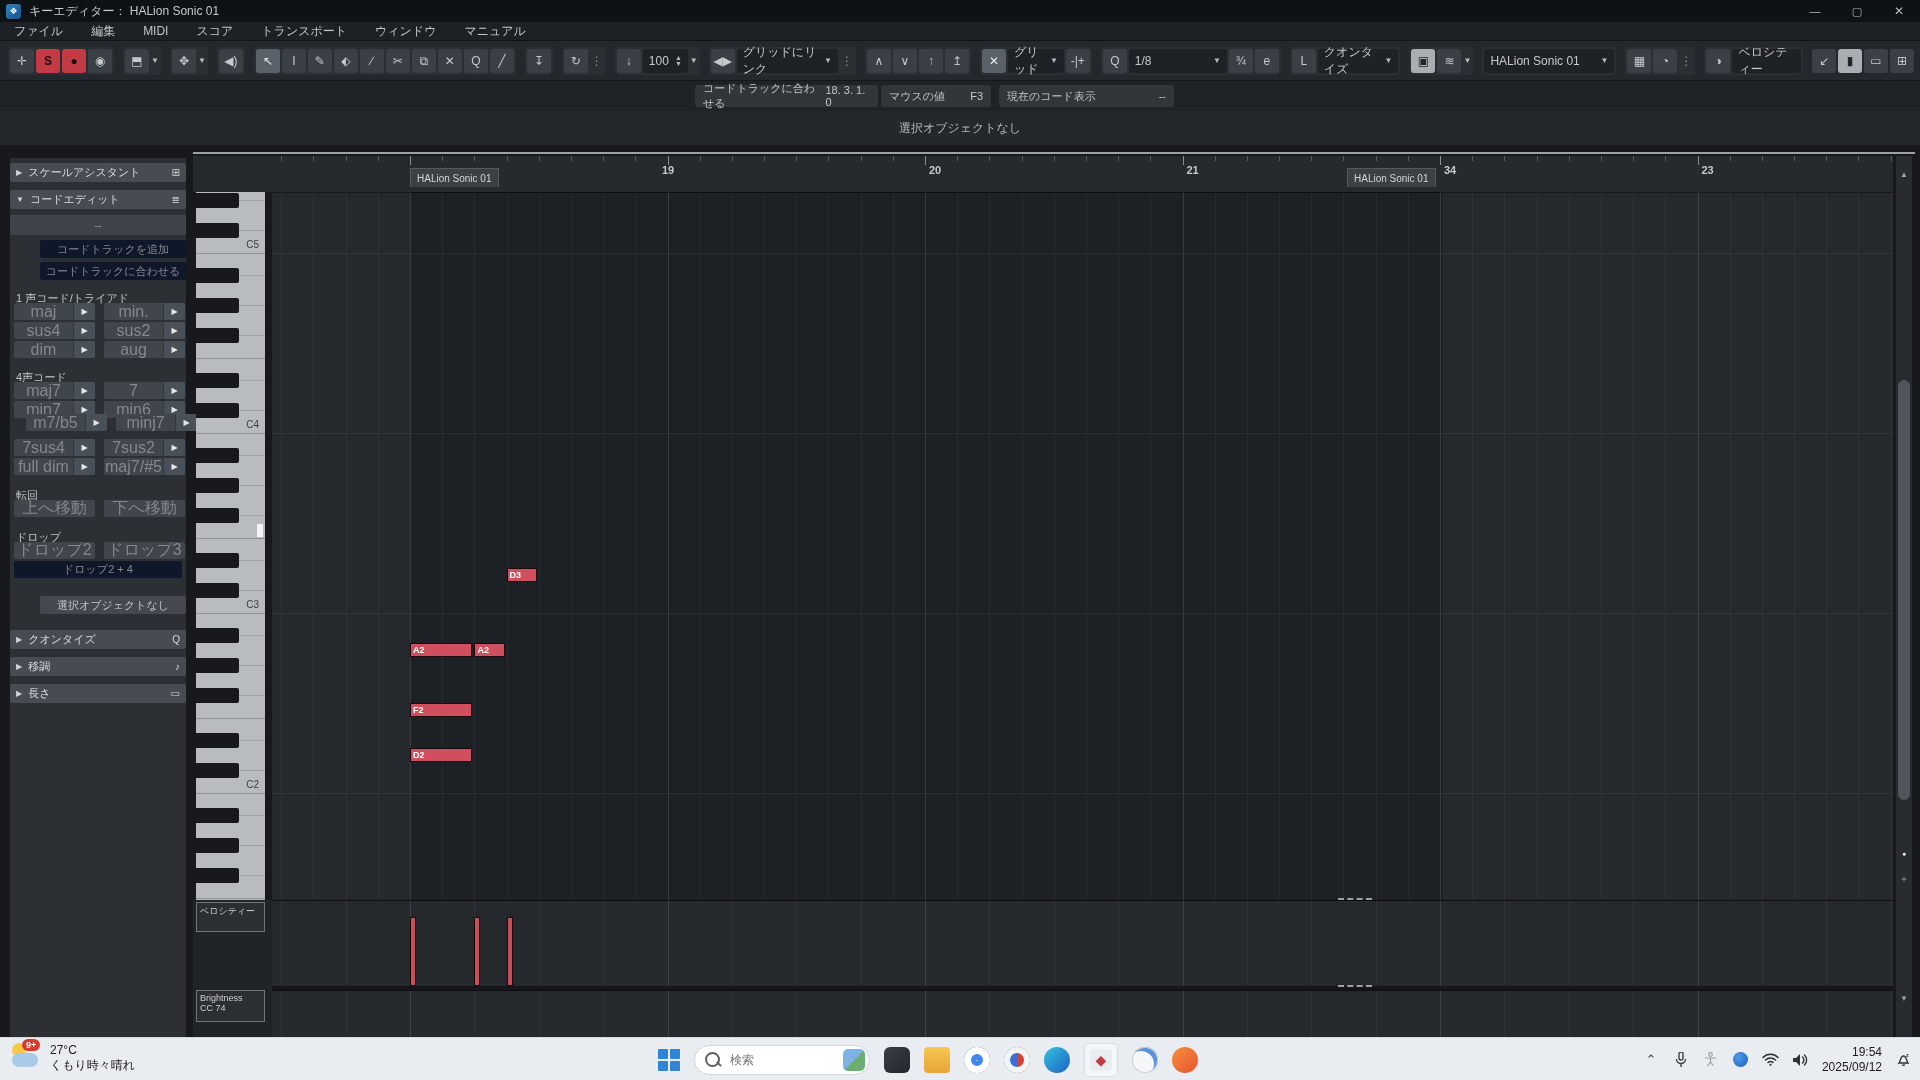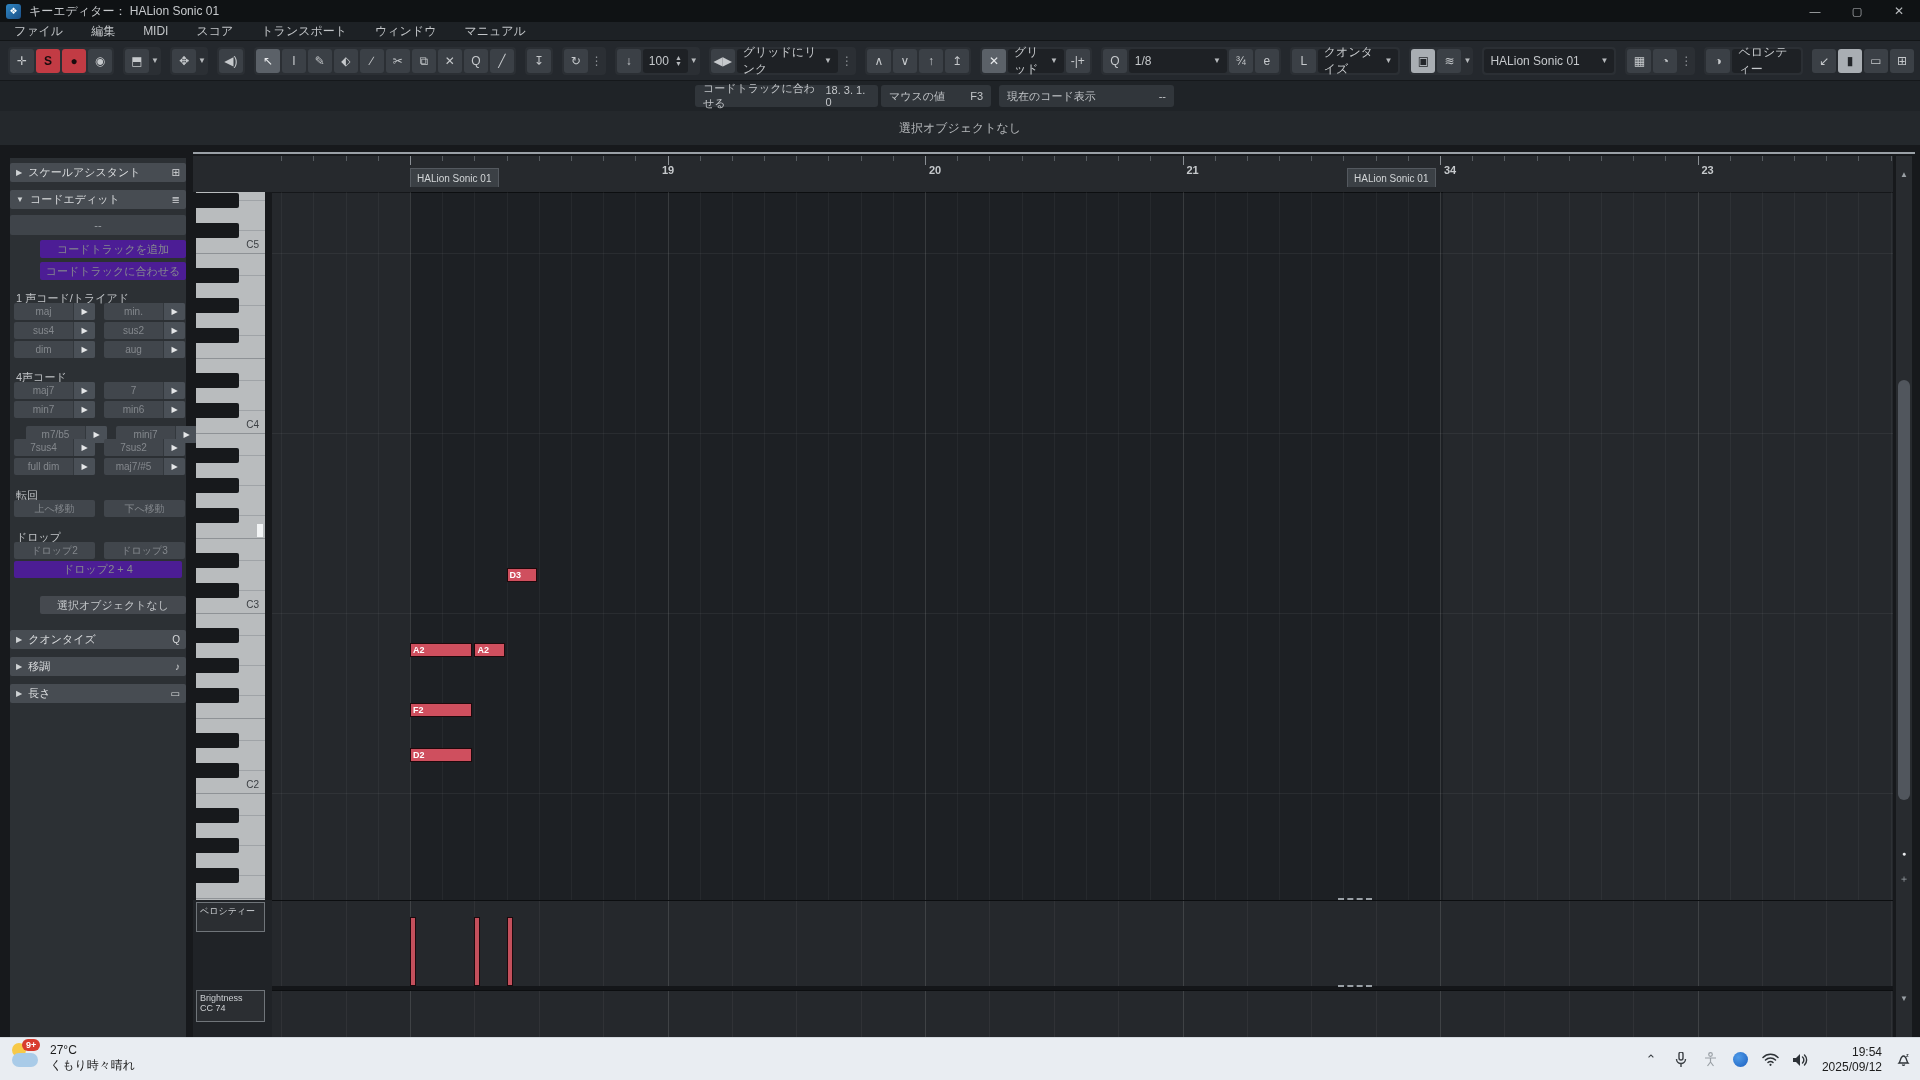--- a/index.html
+++ b/index.html
@@ -26,25 +26,25 @@
   #tb-right{margin-left:auto;display:flex;align-items:center;gap:2px;padding-right:6px;}
   
   #statusband{position:absolute;left:0;top:81px;width:1920px;height:30px;background:#1f2327;}
   .sbox{position:absolute;top:4px;height:22px;background:#31363b;border-radius:3px;color:#c3c6c9;font-size:11px;display:flex;align-items:center;padding:0 8px;box-sizing:border-box;justify-content:space-between;}
   #selline{position:absolute;left:0;top:111px;width:1920px;height:34px;background:#24282c;color:#b6b9bc;font-size:12px;display:flex;align-items:center;justify-content:center;}
   
   #inspector{position:absolute;left:10px;top:158px;width:176px;height:879px;background:#2c3034;color:#c3c6c9;font-size:11px;}
   .ihead{position:absolute;left:0;width:176px;height:19px;background:#474c52;border-radius:2px;display:flex;align-items:center;color:#dcdee0;gap:6px;padding:0 6px;box-sizing:border-box;}
   .ihead .arr{font-size:8px;color:#cfd2d4;}
   .ihead .hico{margin-left:auto;color:#d6d8da;font-size:10px;}
-  .ibtn{position:absolute;background:#4c1d95;border-radius:2px;color:#85898e;display:flex;align-items:center;justify-content:center;font-size:11px;}
+  .ibtn{position:absolute;background:#0f172a;border-radius:2px;color:#85898e;display:flex;align-items:center;justify-content:center;font-size:11px;}
   .ilabel{position:absolute;left:6px;color:#c2c5c8;}
   .chordrow{position:absolute;display:flex;gap:9px;left:4px;}
   .chordbtn{width:81px;height:17px;background:#41464c;border-radius:2px;display:flex;overflow:hidden;}
-  .cb-label{flex:1;display:flex;align-items:center;justify-content:center;color:#84888d;font-size:10px;}
+  .cb-label{flex:1;display:flex;align-items:center;justify-content:center;color:#84888d;font-size:16px;}
   .cb-arrow{width:21px;background:#4a5057;color:#e4e6e8;font-size:8px;display:flex;align-items:center;justify-content:center;border-left:1px solid #33383d;}
   
   #topline{position:absolute;left:193px;top:152px;width:1722px;height:2px;background:#9aa0a6;}
   #ruler-corner{position:absolute;left:193px;top:156px;width:79px;height:36px;background:#26292d;}
   #grid{position:absolute;left:272px;top:156px;width:1621px;height:881px;background:#1d2024;overflow:hidden;}
   #ruler{position:absolute;left:0;top:0;width:1621px;height:36px;background:#26292d;border-bottom:1px solid #0c0e10;}
   .rtick{position:absolute;top:0;width:1px;background:#565b60;height:5px;}
   .rtick.meas{height:9px;background:#8a8f94;}
   .rlabel{position:absolute;top:8px;color:#c6c9cc;font-size:11px;font-weight:bold;}
   .plabel{position:absolute;top:12px;height:19px;background:#3b4045;color:#d2d5d7;font-size:10px;display:flex;align-items:center;padding:0 6px;box-sizing:border-box;border:1px solid #54595f;border-bottom:none;}
@@ -323,21 +323,21 @@
       <div class="chordrow" style="top: 243px;">
         <div class="chordbtn">
           <div class="cb-label">min7</div>
           <div class="cb-arrow">▶</div>
         </div>
         <div class="chordbtn">
           <div class="cb-label">min6</div>
           <div class="cb-arrow">▶</div>
         </div>
       </div>
-      <div class="chordrow" style="top: 268px; padding-left: 12px;">
+      <div class="chordrow" style="top: 256px; padding-left: 12px;">
         <div class="chordbtn">
           <div class="cb-label">m7/b5</div>
           <div class="cb-arrow">▶</div>
         </div>
         <div class="chordbtn">
           <div class="cb-label">minj7</div>
           <div class="cb-arrow">▶</div>
         </div>
       </div>
       <div class="chordrow" style="top: 281px;">
@@ -699,20 +699,43 @@
     <div id="wicon">
       <div id="wsun"></div>
         <div id="wcloud"></div>
       <div id="wbadge">9+</div>
     </div>
     <div id="wtxt">
       <div>27°C</div>
       <div>くもり時々晴れ</div>
     </div>
   </div>
+  <div id="tb-center">
+    <div id="startlogo">
+        <div></div>
+        <div></div>
+        <div></div>
+        <div></div>
+      </div>
+    <div id="searchbox">
+      <div id="mag"></div>
+      <input placeholder="検索" style="">
+      <div id="sthumb"></div>
+    </div>
+    <div class="appico" style="background:linear-gradient(135deg,#3a3f46,#23262b);"></div>
+    <div class="appico" style="background:linear-gradient(180deg,#f6c64e,#e8a53a);border-radius:4px;"></div>
+    <div class="appico round" style="background:conic-gradient(#e5433a 0 33%,#f7c948 33% 66%,#34a853 66% 100%);box-shadow:inset 0 0 0 7px #fff,inset 0 0 0 12px #4285f4;"></div>
+    <div class="appico round" style="background:conic-gradient(#d6402f 0 50%,#3b6fd4 50% 100%);box-shadow:inset 0 0 0 6px #f2f5f8;"></div>
+    <div class="appico round" style="background:linear-gradient(135deg,#35c2e0,#1b62c4);"></div>
+    <div id="cubase-task">
+      <div id="cubase-glyph">◆</div>
+    </div>
+    <div class="appico round" style="background:#f4f6f8;box-shadow:inset 0 0 0 1px #c9ced4, inset -4px 4px 0 0 #5a92d8;"></div>
+    <div class="appico round" style="background:linear-gradient(135deg,#f6903d,#e8542f);"></div>
+  </div>
   <div id="tray">
     <div class="trayico" style="font-size:13px;">⌃</div>
     <div class="trayico">
       <svg width="12" height="16" viewBox="0 0 12 16">
           <rect x="4" y="0" width="4" height="8" rx="2" fill="none" stroke="#3c4146" stroke-width="1.4"></rect>
           <path d="M1.5 7 a4.5 4.5 0 0 0 9 0" fill="none" stroke="#3c4146" stroke-width="1.4"></path>
           <line x1="6" y1="12" x2="6" y2="15" stroke="#3c4146" stroke-width="1.4"></line>
         </svg>
     </div>
     <div class="trayico" style="color:#9aa0a6;">

